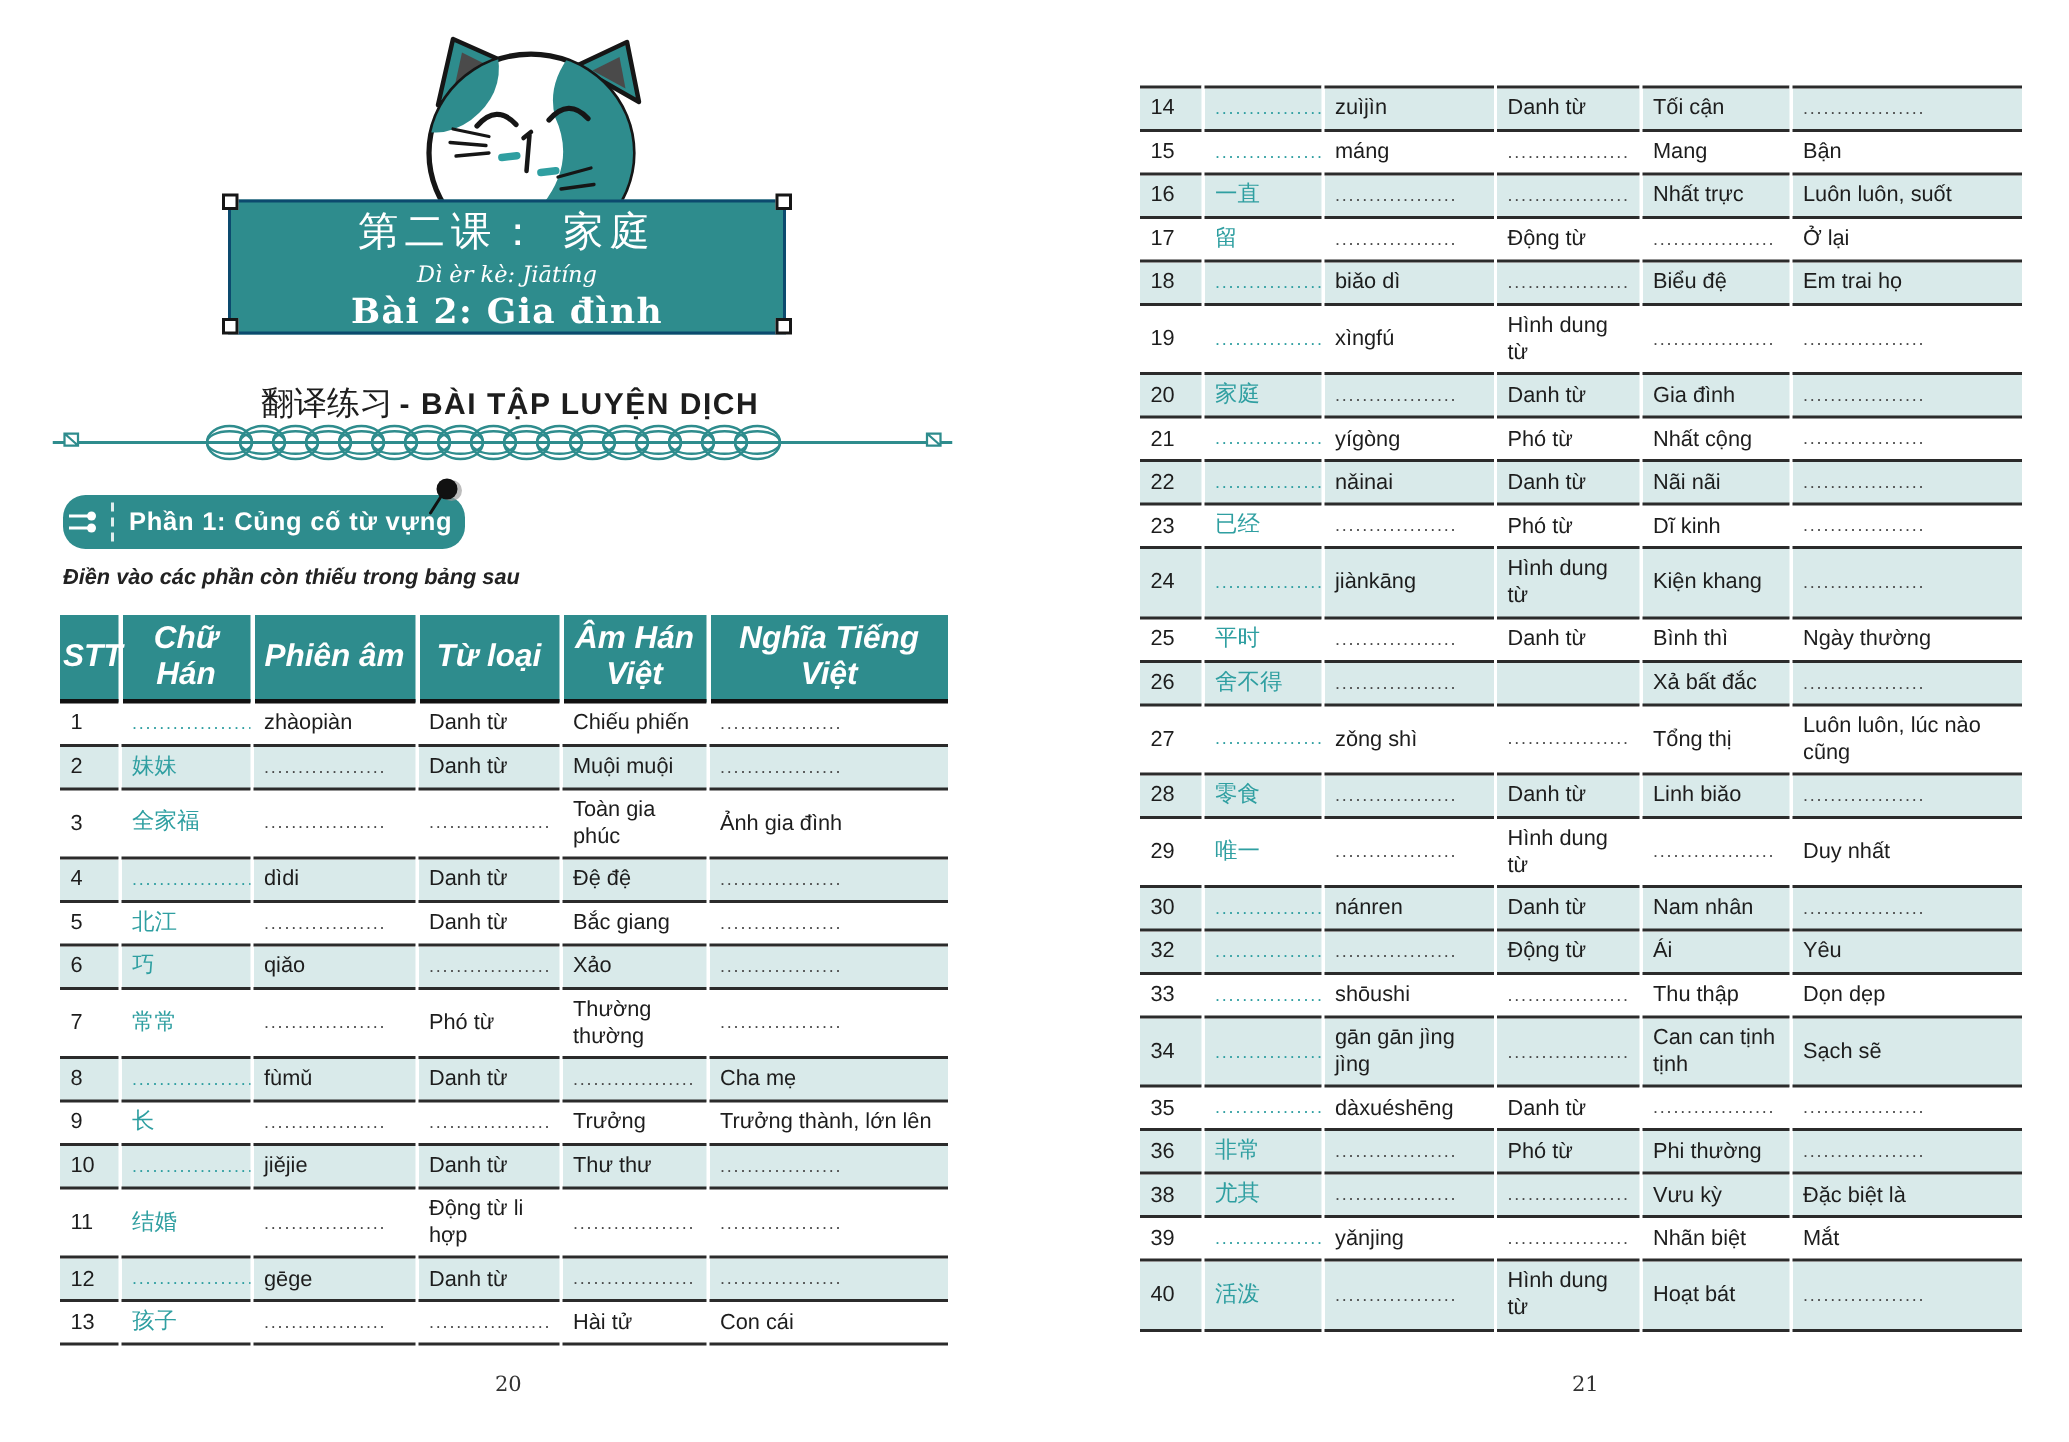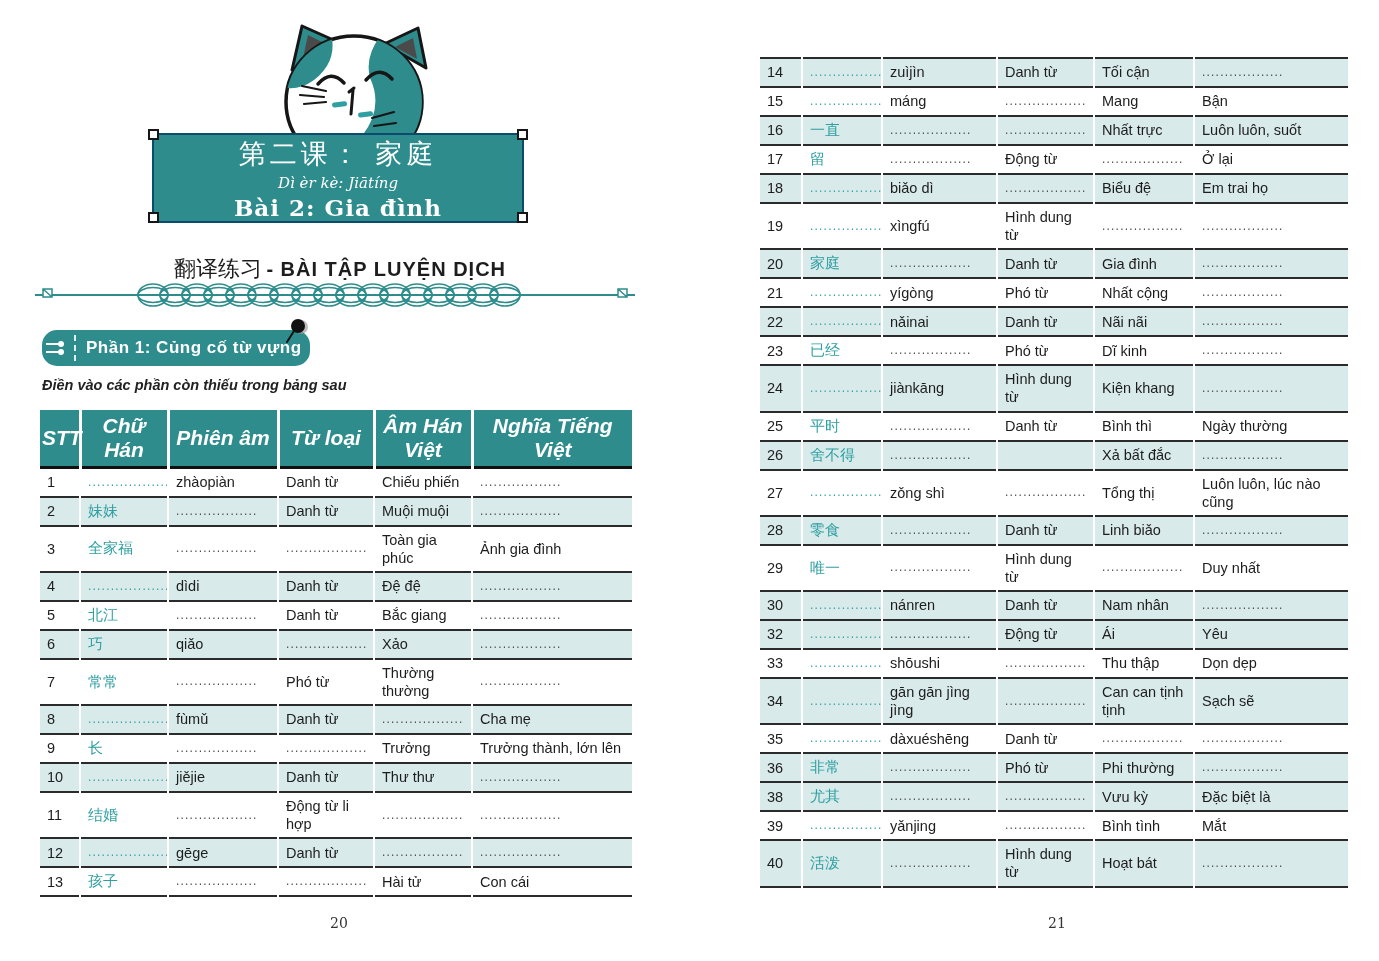--- a/index.html
+++ b/index.html
@@ -484,21 +484,21 @@
         <td class="dots">..................</td>
         <td class="dots">..................</td>
         <td>Vưu kỳ</td>
         <td>Đặc biệt là</td>
       </tr>
       <tr>
         <td>39</td>
         <td class="dots dots-han">..................</td>
         <td>yǎnjing</td>
         <td class="dots">..................</td>
-        <td>Bình tình</td>
+        <td>Nhãn biệt</td>
         <td>Mắt</td>
       </tr>
       <tr class="shaded">
         <td>40</td>
         <td class="han">活泼</td>
         <td class="dots">..................</td>
         <td>Hình dung từ</td>
         <td>Hoạt bát</td>
         <td class="dots">..................</td>
       </tr>

